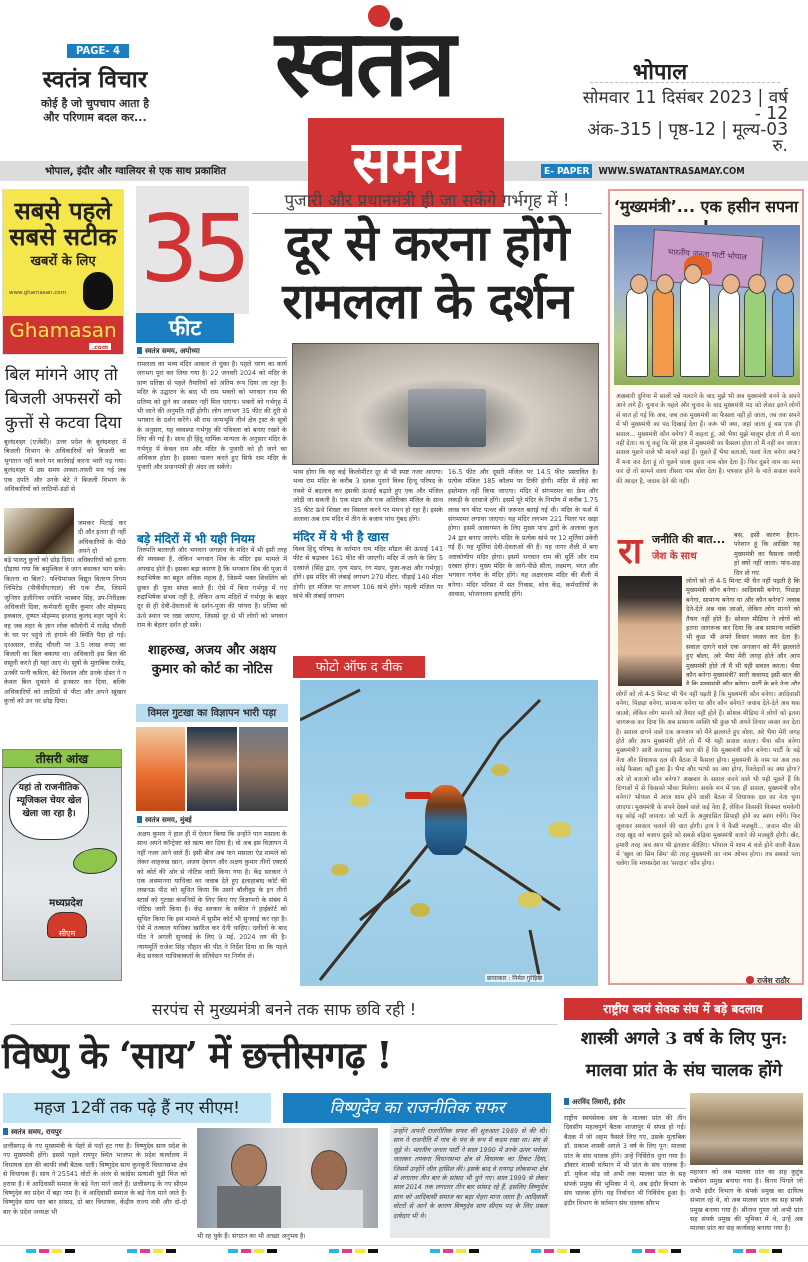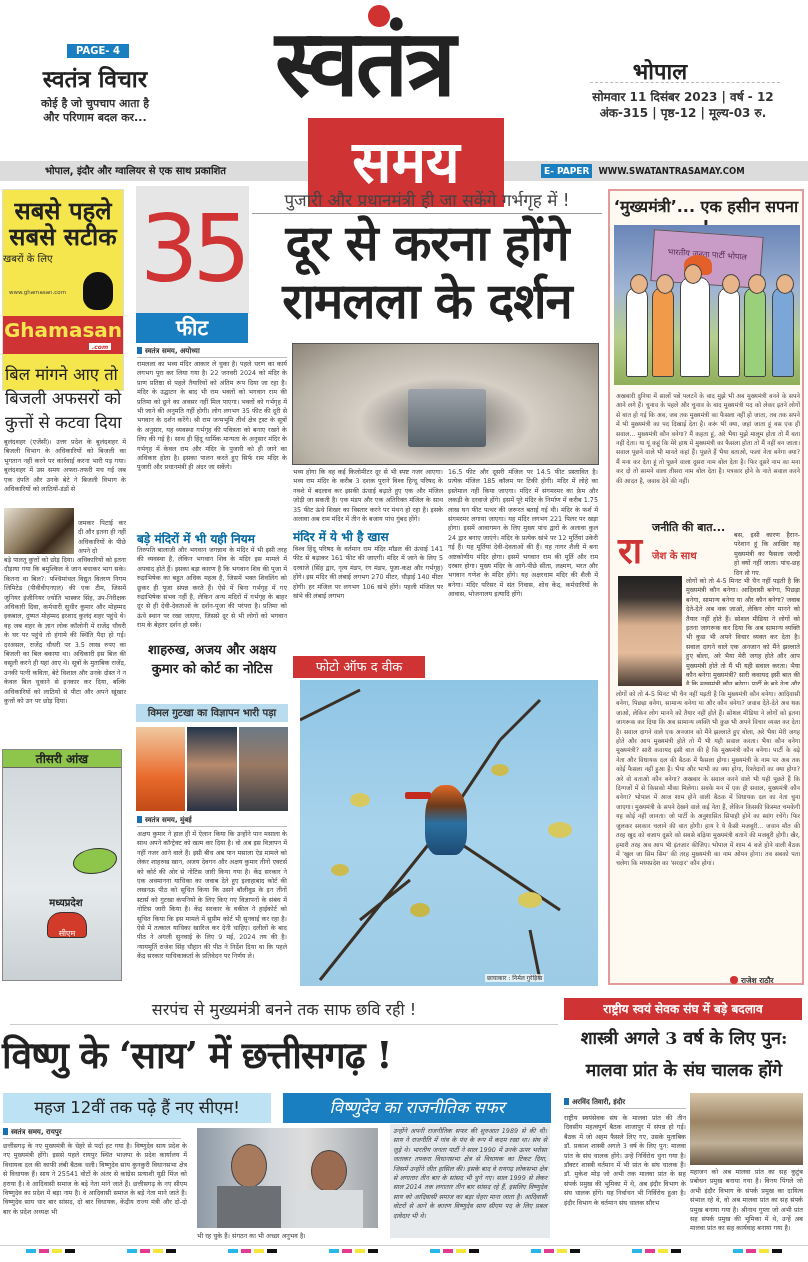--- a/index.html
+++ b/index.html
@@ -12,47 +12,47 @@
 
 #page-tag{left:67px;top:44px;width:62px;height:14px;background:#1a7fc1;color:#fff;font-size:10px;font-weight:bold;text-align:center;line-height:14px}
 #vichar-title{left:30px;top:62px;width:130px;font-size:23px;font-weight:bold;font-family:"DejaVu Serif",serif;text-align:center}
 #vichar-tag{left:35px;top:97px;width:120px;font-size:11px;line-height:14px;text-align:center;font-weight:bold;color:#333}
 #logo-top{left:198px;top:8px;width:332px;height:110px;font-family:"DejaVu Serif",serif;font-weight:bold;font-size:92px;line-height:110px;letter-spacing:-3px;color:#222;text-align:center}
 #logo-dot{left:368px;top:5px;width:22px;height:22px;border-radius:50%;background:#d03131}
 #logo-box{left:308px;top:118px;width:196px;height:89px;background:#cf3334}
 #logo-bottom{left:308px;top:118px;width:196px;height:89px;color:#fff;font-family:"DejaVu Serif",serif;font-weight:bold;font-size:58px;line-height:89px;text-align:center}
 #city{left:600px;top:55px;width:120px;font-size:22px;font-weight:bold;text-align:center}
 #datebar-line{left:590px;top:82px;width:190px;border-top:1px dashed #bbb}
-#dateline{left:578px;top:89px;width:210px;font-size:12px;font-weight:bold;text-align:center;color:#333;line-height:16px}
+#dateline{left:578px;top:89px;width:210px;font-size:17px;font-weight:normal;text-align:right;color:#333;line-height:16px}
 #strip-left{left:0;top:161px;width:308px;height:20px;background:#dcdcdc}
 #strip-left span{display:block;font-size:10px;font-weight:bold;padding-left:45px;line-height:20px}
 #strip-right{left:504px;top:161px;width:304px;height:20px;background:#dcdcdc;display:flex;align-items:center}
 #epaper{margin-left:37px;background:#1a7fc1;color:#fff;font-size:9px;font-weight:bold;padding:2px 3px}
 #weburl{font-size:8.5px;font-weight:bold;margin-left:6px;color:#222}
 
-#ad{left:2px;top:189px;width:122px;height:202px;background:#f4e64c;border:1px solid #ddd}
+#ad{left:2px;top:189px;width:122px;height:166px;background:#f4e64c;border:1px solid #ddd}
 #ad-l1{top:8px;width:100%;font-size:24px;font-weight:bold;text-align:center;font-family:"DejaVu Serif",serif;line-height:26px}
-#ad-l3{top:61px;width:100%;font-size:10px;font-weight:normal;}
+#ad-l3{top:61px;width:100%;font-size:13px;font-weight:bold;text-align:center}
 #ad-url{left:6px;top:99px;font-size:5.5px;color:#444}
 #mouse-icon{left:80px;top:82px;width:30px;height:38px;background:#111;border-radius:15px 15px 13px 13px}
 #ad-brand-box{left:0;top:126px;width:120px;height:38px;background:#cf3334}
-#ad-brand{left:0;top:128px;width:120px;font-size:20px;font-weight:bold;color:#f4e64c;text-align:center}
+#ad-brand{left:0;top:128px;width:120px;font-size:20px;font-weight:normal;color:#f4e64c;text-align:center}
 #ad-com{left:86px;top:153px;font-size:6px;background:#fff;color:#cf3334;padding:0 3px;font-style:italic;font-weight:bold}
 
 #bill-title{left:5px;top:363px;width:122px;font-size:16.5px;font-weight:normal;line-height:24px;font-family:"DejaVu Serif",serif}
 .dogs-photo{background:linear-gradient(135deg,#e7e0d3,#8d7a5d 45%,#3b2c1e 70%,#a19274)}
 #third-eye{left:2px;top:749px;width:120px;height:232px;border:1px solid #888;background:linear-gradient(#cfd6d9,#e6eaec 60%,#c9d0d3)}
 #third-eye-head{left:0;top:0;width:100%;height:18px;background:#8ec64c;font-size:12px;font-weight:bold;text-align:center;line-height:18px;border-bottom:1px solid #666}
 #bubble{left:6px;top:24px;width:80px;height:66px;background:#fff;border:1.5px solid #333;border-radius:40%;font-size:9px;font-weight:bold;text-align:center;line-height:13px;padding-top:6px}
 #parrot-icon{left:70px;top:98px;width:44px;height:26px;background:#8ec64c;border-radius:60% 40% 60% 40%;border:1px solid #333}
 #chair-icon{left:44px;top:162px;width:40px;height:26px;background:#d23a2a;border-radius:14px 14px 4px 4px;border:1px solid #333}
 #mp-label{left:28px;top:145px;width:70px;font-size:10px;font-weight:bold;text-align:center}
 
 #big35{left:136px;top:186px;width:113px;height:128px;background:#e6e6e6;font-family:"DejaVu Sans",sans-serif;font-size:92px;color:#cf3334;line-height:128px;text-align:center;letter-spacing:-6px;font-weight:normal}
-#feet{left:136px;top:313px;width:112px;height:30px;background:#1a7fc1;color:#fff;font-size:21px;font-weight:bold;text-align:center;line-height:30px}
+#feet{left:136px;top:313px;width:98px;height:30px;background:#1a7fc1;color:#fff;font-size:21px;font-weight:bold;text-align:center;line-height:30px}
 #ram-kicker{left:252px;top:188px;width:350px;font-size:17px;color:#444;text-align:center;border-bottom:1px solid #999;padding-bottom:2px}
 #ram-h1{left:252px;top:214px;width:350px;font-size:49px;font-weight:bold;line-height:58px;text-align:center;font-family:"DejaVu Serif",serif;letter-spacing:-1px}
 #temple-photo{left:292px;top:343px;width:307px;height:122px;background:radial-gradient(ellipse at 50% 65%,#6b6a6a 0,#8f8b86 15%,#d5cfc6 40%,#b9b2a7 70%,#8d8478 100%);border:1px solid #555}
 #temple-shrine{left:115px;top:45px;width:78px;height:58px;background:linear-gradient(#9da3aa,#556068);border-radius:3px}
 .subhead{font-size:12px;font-weight:bold;color:#0369a1;font-family:"DejaVu Serif",serif}
 
 #srk-title{left:136px;top:640px;width:152px;font-size:13px;font-weight:bold;line-height:19px;text-align:center;font-family:"DejaVu Serif",serif}
 #srk-sub{left:136px;top:704px;width:152px;height:18px;background:#b9ddef;font-size:10px;color:#333;text-align:center;line-height:18px;font-weight:bold}
 #srk-photos{left:136px;top:727px;width:152px;height:84px;display:flex;gap:2px}
 #srk-photos div{flex:1}
@@ -68,24 +68,24 @@
 #photo-credit{left:485px;top:974px;font-size:6px;color:#333;background:rgba(255,255,255,.7);padding:0 2px}
 
 #right-box{left:608px;top:189px;width:196px;height:796px;border:2px solid #e39a9a;background:#fffaf1}
 #cartoon-title{left:0;top:4px;width:100%;font-size:16px;font-weight:bold;text-align:center}
 #cartoon{left:4px;top:34px;width:186px;height:160px;background:linear-gradient(#6a85b8,#a0b4d4 40%,#b6cf8f 70%,#8fae5a)}
 #banner{left:38px;top:8px;width:110px;height:52px;background:#c99bc7;border:1px solid #555;font-size:8px;color:#5a2a55;text-align:center;padding-top:14px;transform:rotate(4deg)}
 #lotus-icon{left:70px;top:30px;width:28px;height:20px;background:#e3602a;border-radius:50% 50% 20% 20%}
 .crowd{position:absolute;bottom:8px;width:22px;height:90px;background:#fff;border:1px solid #444;border-radius:10px 10px 2px 2px}
 .crowd::before{content:"";position:absolute;left:3px;top:-14px;width:16px;height:18px;background:#e8b48a;border:1px solid #444;border-radius:50%}
 #ra-drop{left:8px;top:340px;font-size:36px;font-weight:bold;color:#cf3334;line-height:40px}
-#ra-title{left:42px;top:328px;font-size:11px;font-weight:bold}
+#ra-title{left:42px;top:340px;font-size:11px;font-weight:bold}
 #ra-author{left:42px;top:357px;font-size:10px;font-weight:bold;color:#cf3334}
 #author-photo{left:8px;top:385px;width:64px;height:110px;background:linear-gradient(#222 0,#3a3430 20%,#d9b08f 45%,#e5bd9c 70%,#4a3b33)}
-#sign{left:120px;top:784px;font-size:7.5px;font-weight:bold;color:#333;display:flex;align-items:center;gap:3px}
+#sign{left:136px;top:784px;font-size:7.5px;font-weight:bold;color:#333;display:flex;align-items:center;gap:3px}
 #sign .dot{width:8px;height:8px;border-radius:50%;background:#cf3334;display:inline-block}
 
 #vs-kicker{left:10px;top:998px;width:548px;font-size:16px;color:#333;text-align:center;border-bottom:1px solid #ccc;padding-bottom:4px}
 #vs-h1{left:2px;top:1027px;width:556px;font-size:37px;font-weight:bold;font-family:"DejaVu Serif",serif;line-height:56px;white-space:nowrap;letter-spacing:-1px}
 #vs-sub1{left:3px;top:1093px;width:268px;height:30px;background:#bde2f3;font-size:16.5px;line-height:30px;text-align:center;color:#222}
 #vs-sub2{left:283px;top:1093px;width:268px;height:30px;background:#1a7fc1;color:#fff;font-size:16.5px;font-style:italic;line-height:30px;text-align:center}
 #vs-photo{left:197px;top:1128px;width:181px;height:100px;background:linear-gradient(90deg,#8e9aa6,#cfd3d8 40%,#ddd 60%,#a1a6aa)}
 .face{position:absolute;border-radius:50%;background:#a87a5d;border:1px solid #444}
 #vs-box{left:390px;top:1124px;width:160px;height:114px;background:#e7eaed}
 #rss-tag{left:564px;top:998px;width:238px;height:22px;background:#cf3334;color:#fff;font-size:12px;font-weight:bold;text-align:center;line-height:22px}
@@ -136,20 +136,21 @@
 </div>
 
 <div class="abs" id="bill-title">बिल मांगने आए तो बिजली अफसरों को कुत्तों से कटवा दिया</div>
 <div class="abs txt" style="left:4px;top:438px;width:122px;height:69px">बुलंदशहर (एजेंसी)। उत्तर प्रदेश के बुलंदशहर में बिजली विभाग के अधिकारियों को बिजली का भुगतान नहीं करने पर कार्रवाई करना भारी पड़ गया। बुलंदशहर में उस समय अफरा-तफरी मच गई जब एक दंपति और उनके बेटे ने बिजली विभाग के अधिकारियों को लाठियों-डंडों से</div>
 <div class="abs photo dogs-photo" style="left:4px;top:508px;width:70px;height:46px"></div>
 <div class="abs txt" style="left:78px;top:519px;width:48px;height:46px">जमकर पिटाई कर दी और इतना ही नहीं अधिकारियों के पीछे अपने दो</div>
 <div class="abs txt" style="left:4px;top:556px;width:122px;height:183px">बड़े पालतू कुत्तों को छोड़ दिया। अधिकारियों को इतना दौड़ाया गया कि बमुश्किल वे जान बचाकर भाग सके। कितना था बिल?: पश्चिमांचल विद्युत वितरण निगम लिमिटेड (पीवीवीएनएल) की एक टीम, जिसमें जूनियर इंजीनियर ज्योति भास्कर सिंह, उप-निरीक्षक अधिकारी दिवा, कर्मचारी सुधीर कुमार और मोहम्मद इकबाल, दुष्यत मोहम्मद इरशाद कुलंद शहर पहुंचे थे। वह जब शहर के ज्ञान लोक कॉलोनी में राजेंद्र चौधरी के घर पर पहुंचे तो हंगामे की स्थिति पैदा हो गई। दरअसल, राजेंद्र चौधरी पर 3.5 लाख रुपए का बिजली का बिल बकाया था। अधिकारी इस बिल की वसूली करने ही यहां आए थे। सूत्रों के मुताबिक राजेंद्र, उनकी पत्नी कविता, बेटे विशाल और उनके दोस्त ने न केवल बिल चुकाने से इनकार कर दिया, बल्कि अधिकारियों को लाठियों से पीटा और अपने खूंखार कुत्तों को उन पर छोड़ दिया।</div>
 
 <div class="abs" id="third-eye">
   <div class="abs" id="third-eye-head">तीसरी आंख</div>
+  <div class="abs" id="bubble">यहां तो राजनीतिक म्यूजिकल चेयर खेल खेला जा रहा है।</div>
   <div class="abs" id="parrot-icon"></div>
   <div class="abs" id="mp-label">मध्यप्रदेश</div>
   <div class="abs" id="chair-icon">
       <div style="font-size:8px;color:#fff;text-align:center;margin-top:14px">सीएम</div>
     </div>
 </div>
 
 <div class="abs" id="big35">35</div>
 <div class="abs" id="feet">फीट</div>
 <div class="abs" id="ram-kicker">पुजारी और प्रधानमंत्री ही जा सकेंगे गर्भगृह में !</div>

